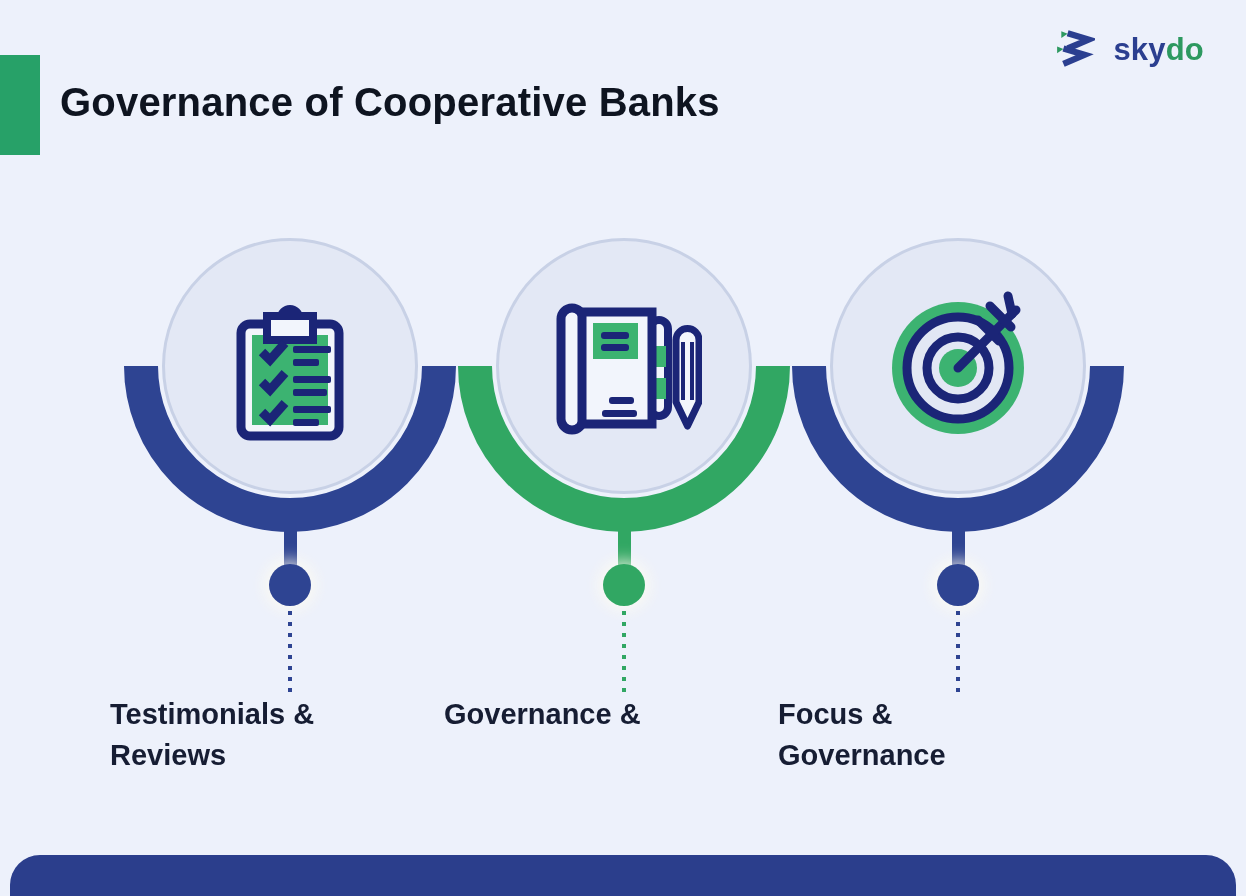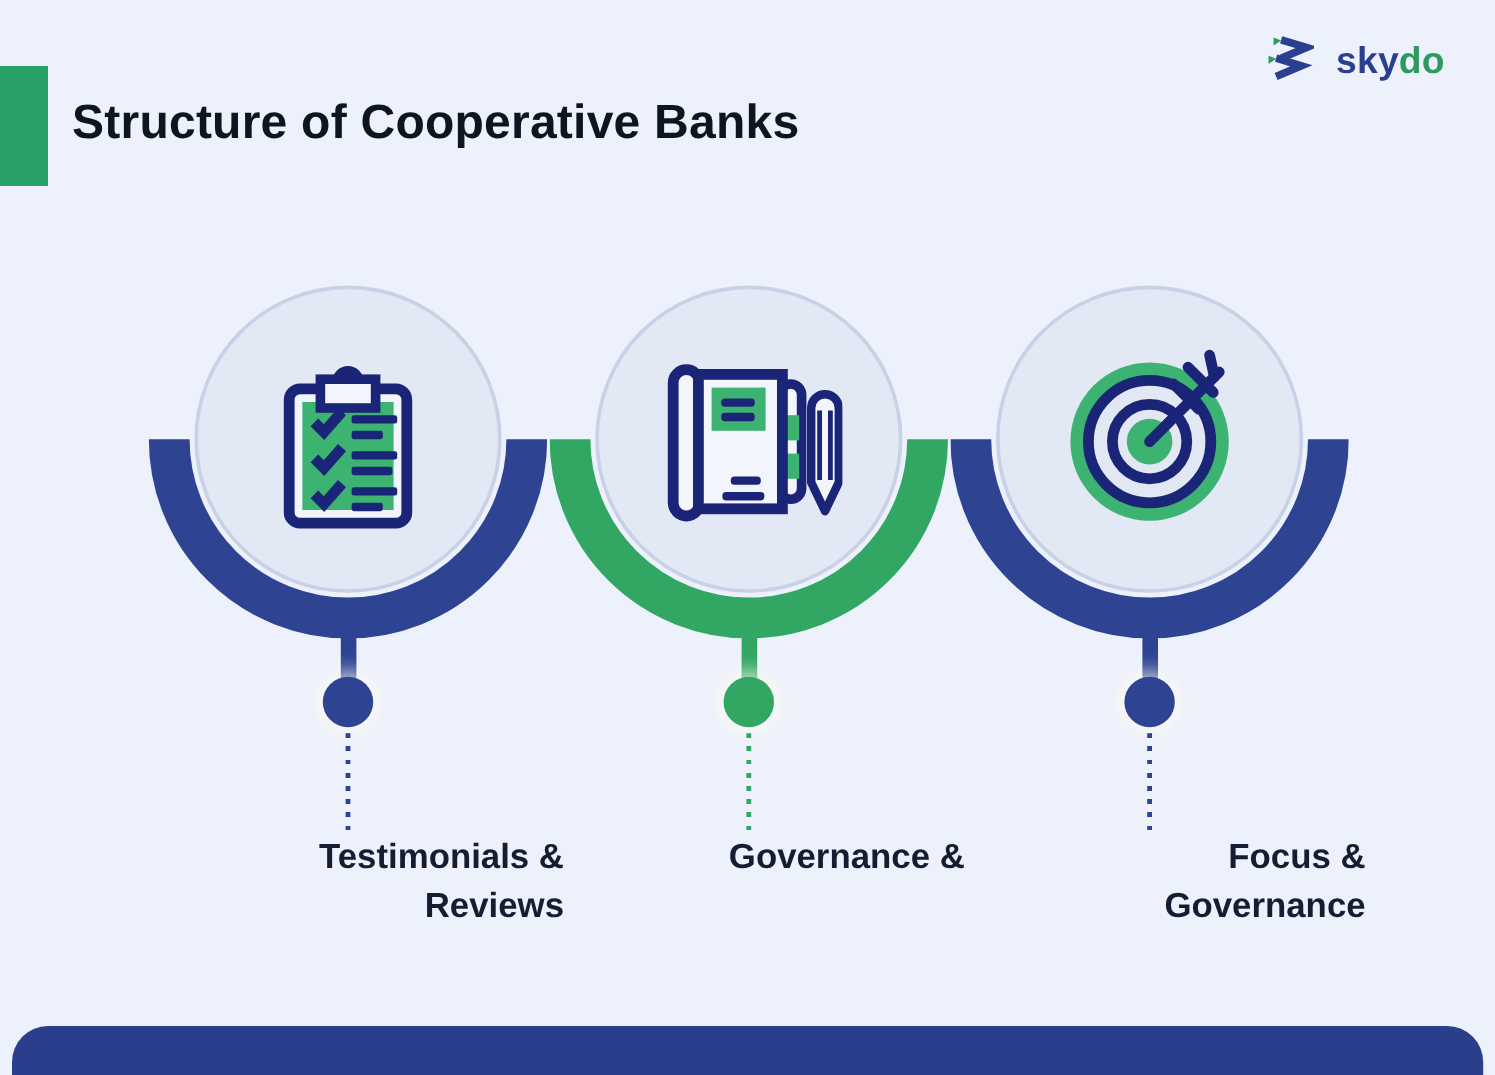--- a/index.html
+++ b/index.html
@@ -48,21 +48,21 @@
   .item .dot{
     position:absolute;left:159px;top:564px;width:42px;height:42px;border-radius:50%;
     background:#2e4492;box-shadow:0 0 16px 4px rgba(255,252,240,.8);
   }
   .item .dotted{
     position:absolute;left:178px;top:611px;width:4px;height:82px;
     background:repeating-linear-gradient(to bottom,#2e4492 0 4px,transparent 4px 11px);
   }
   .item .label{
     position:absolute;left:0;top:694px;width:360px;
-    text-align:right;font-size:29px;font-weight:700;color:#161d33;line-height:1.4;
+    text-align:left;font-size:29px;font-weight:700;color:#161d33;line-height:1.4;
   }
   
   .item.theme-green .ring{border-color:#31a763;}
   .item.theme-green .stem,.item.theme-green .dot{background:#31a763;}
   .item.theme-green .dotted{
     background:repeating-linear-gradient(to bottom,#31a763 0 4px,transparent 4px 11px);
   }
   .item .icon-holder{position:absolute;}
   .item1{left:110px;} .item2{left:444px;} .item3{left:778px;}
   .item1 .icon-holder{left:121px;top:302px;}
@@ -74,21 +74,21 @@
     position:absolute;left:10px;top:855px;width:1226px;height:60px;
     background:#2b3e8c;border-radius:30px 30px 0 0;
   }
 </style>
 </head>
 <body>
 
 <div class="stage">
 
   <div class="accent-bar"></div>
-  <div class="page-title">Structure of Cooperative Banks</div>
+  <div class="page-title">Governance of Cooperative Banks</div>
 
   <div class="logo">
     <span>
       <svg width="40" height="40" viewBox="0 0 38 38">
         <path d="M6 3 L12 5.5 L6 9.5 Z" fill="#2d9960"></path>
         <path d="M12 5 L32 11 L12 19.5" stroke="#2b3f90" stroke-width="6" fill="none"></path>
         <path d="M2 17.5 L8 20 L2 24 Z" fill="#2d9960"></path>
         <path d="M8 19.5 L28 25.5 L8 34" stroke="#2b3f90" stroke-width="6" fill="none"></path>
       </svg>
     </span>

